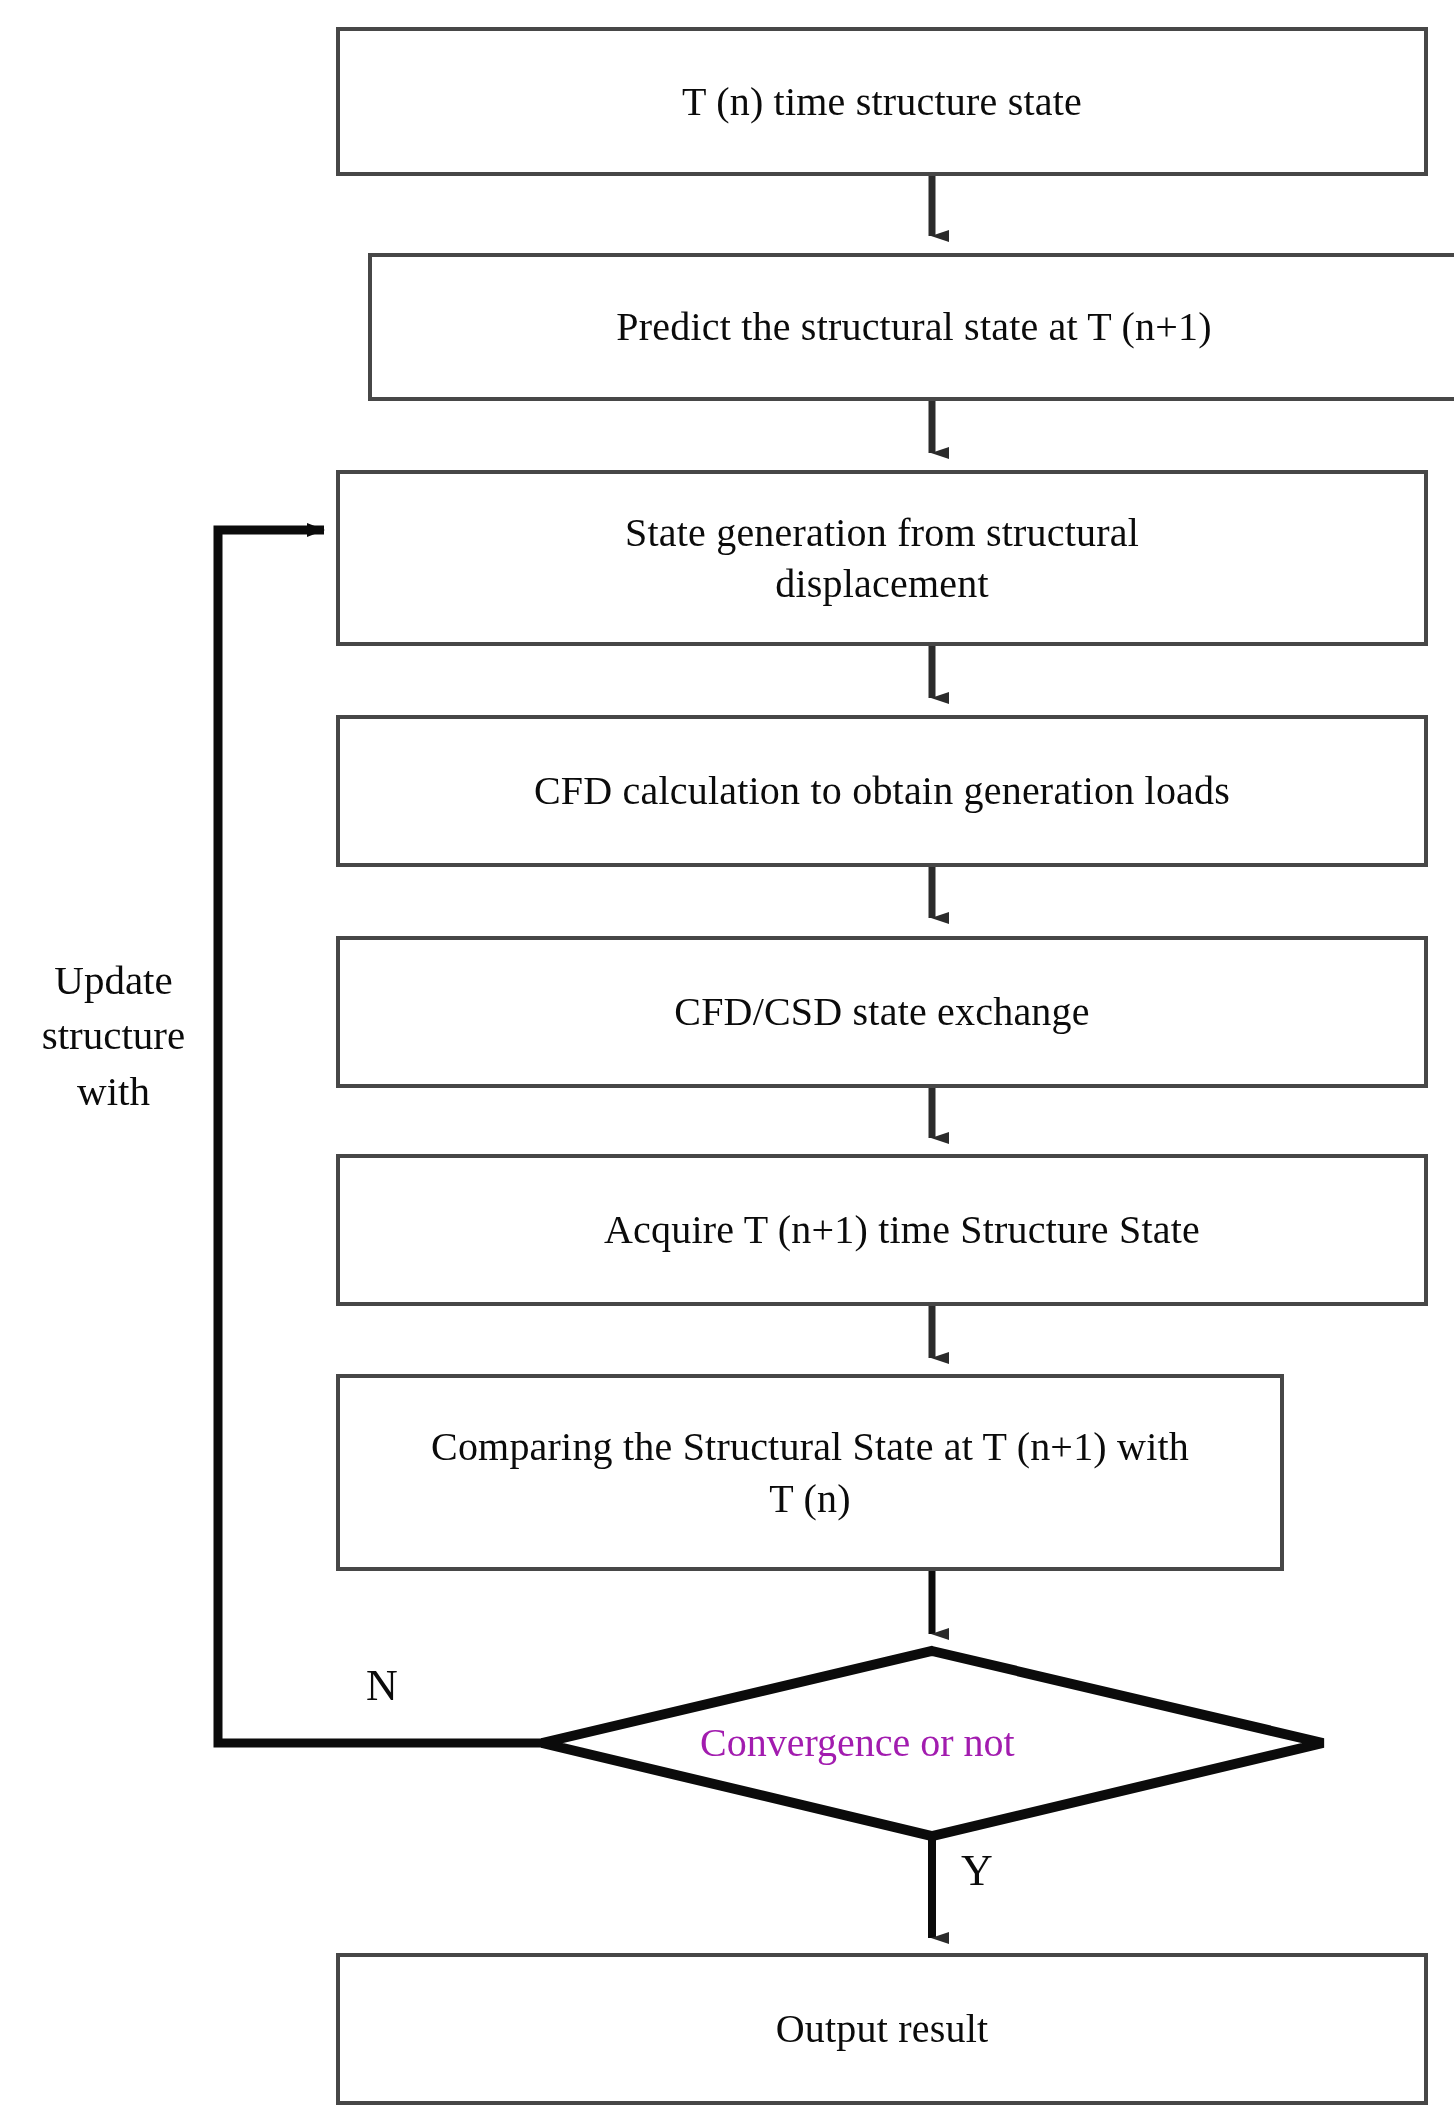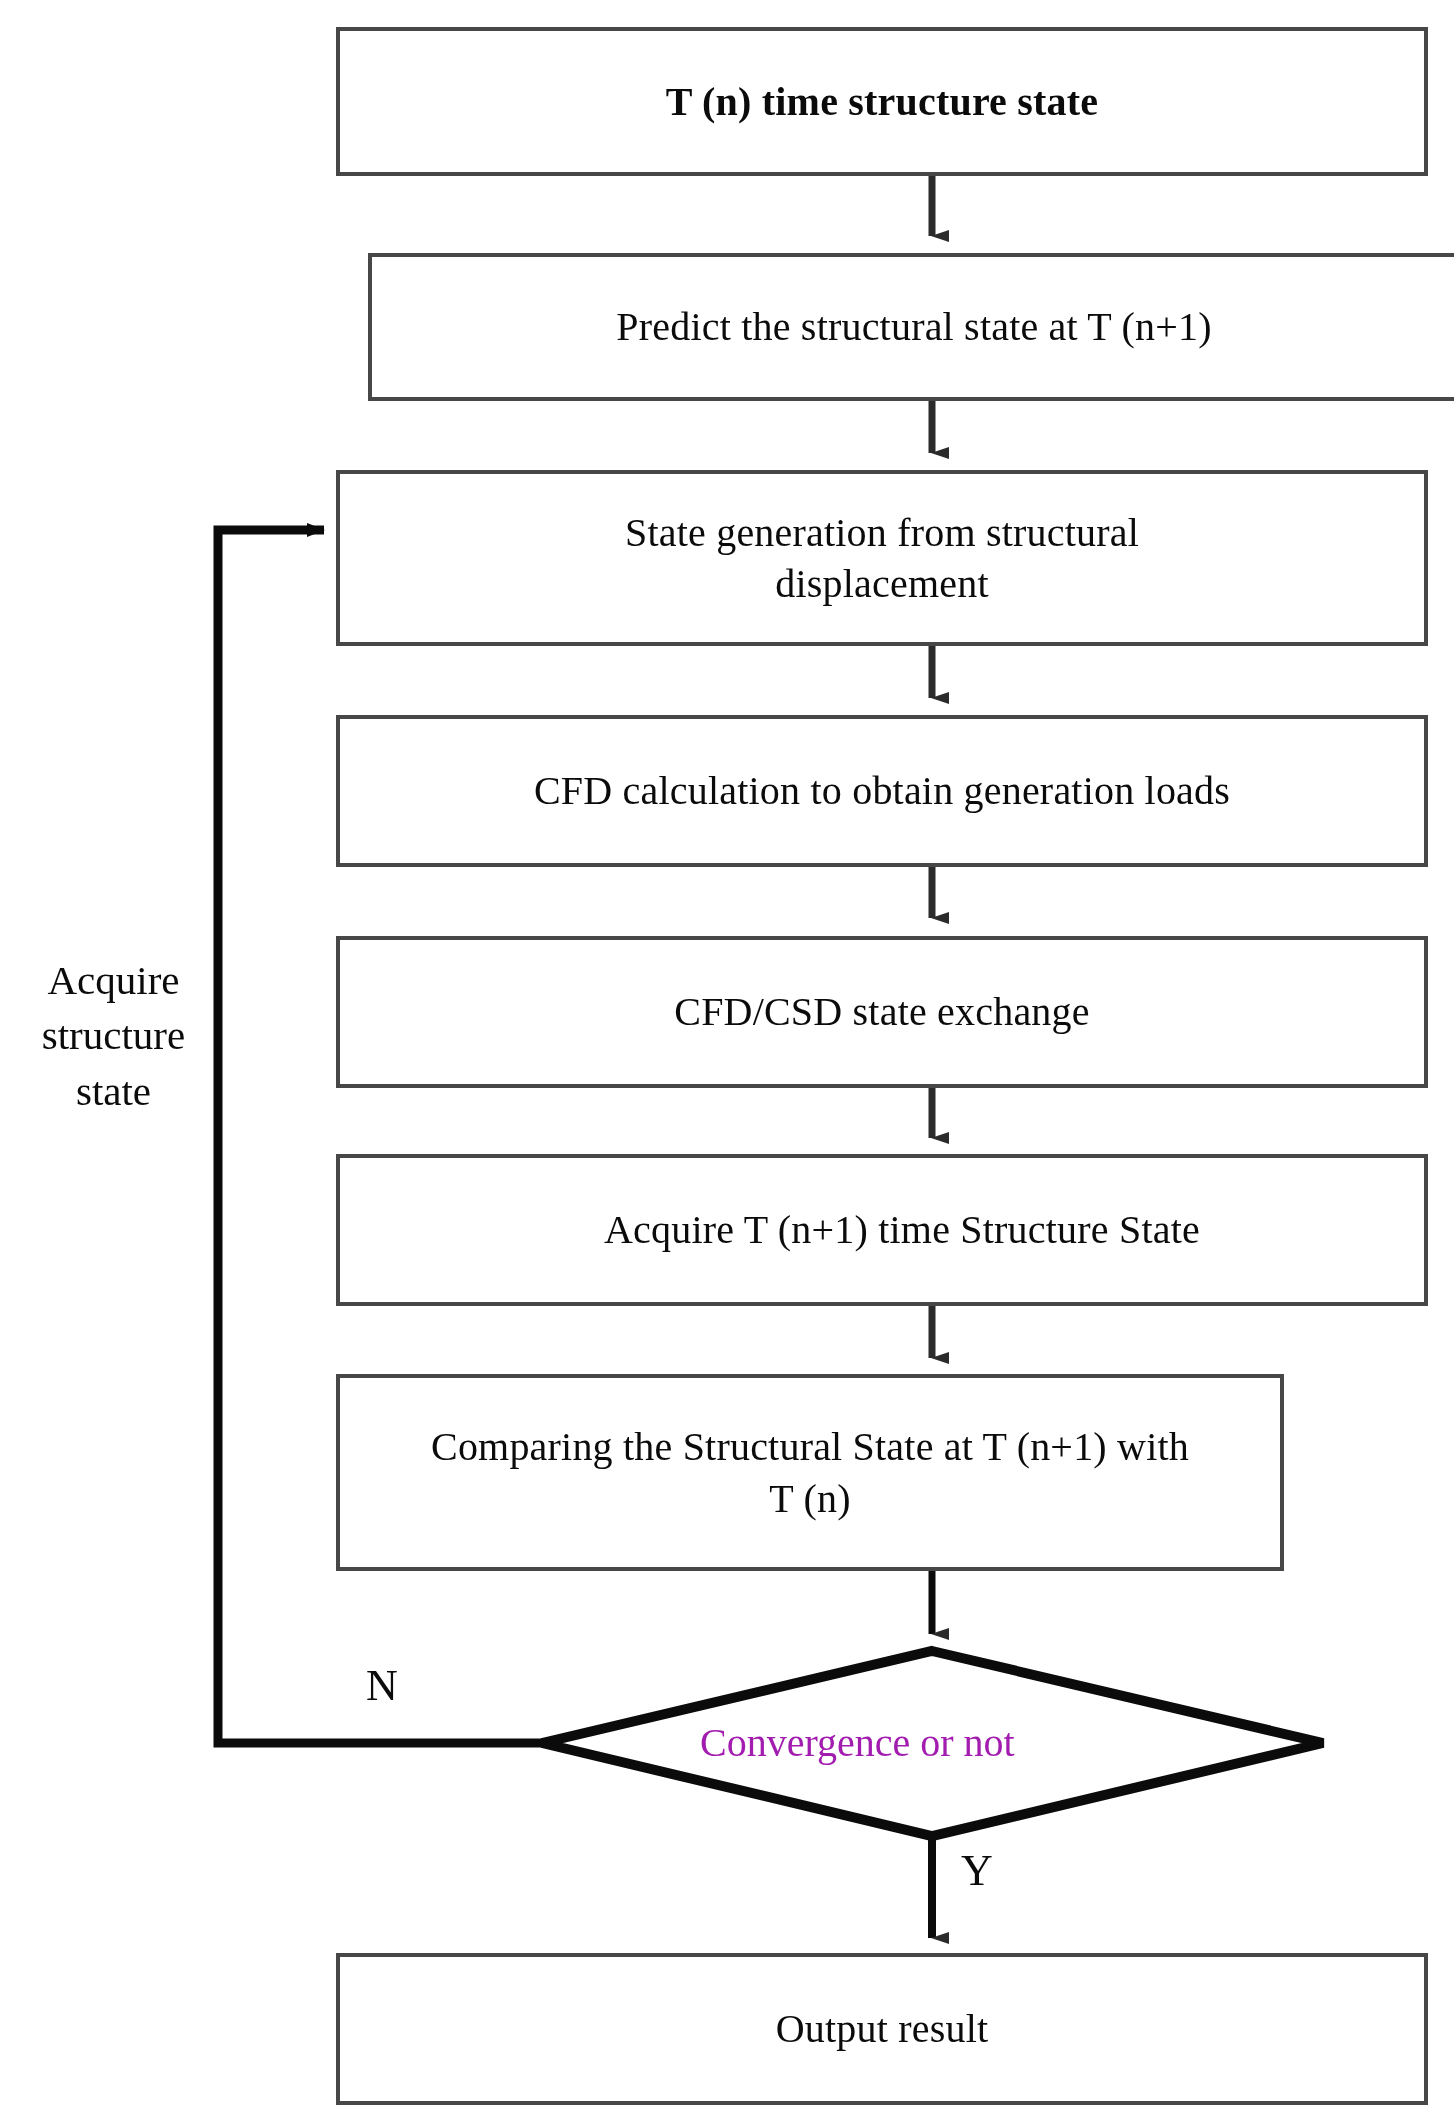--- a/index.html
+++ b/index.html
@@ -111,21 +111,21 @@
     <g>
       <path d="M542,1743 L218,1743 L218,530 L288,530" fill="none" stroke="#0b0b0b" stroke-width="9" stroke-linejoin="miter"></path>
       <line x1="288" y1="530" x2="324" y2="530" stroke="#0b0b0b" stroke-width="9" marker-end="url(#arrowheadR)"></line>
     </g>
 
     <g>
       <line x1="932" y1="1836" x2="932" y2="1938" stroke="#0b0b0b" stroke-width="8" marker-end="url(#arrowhead)"></line>
     </g>
   </svg>
 
-  <div class="proc-box" style="left:336px; top:27px; width:1092px; height:149px;font-weight:bold;">
+  <div class="proc-box" style="left:336px; top:27px; width:1092px; height:149px;">
     <span class="proc-label">T (n) time structure state</span>
   </div>
 
   <div class="proc-box" style="left:336px; top:253px; width:1092px; height:148px;margin-left:32px;">
     <span class="proc-label">Predict the structural state at T (n+1)</span>
   </div>
 
   <div class="proc-box" style="left:336px; top:470px; width:1092px; height:176px;">
     <span class="proc-label" style="max-width:720px;">State generation from structural displacement</span>
   </div>
@@ -149,15 +149,15 @@
   <div class="proc-box" style="left:336px; top:1953px; width:1092px; height:152px;">
     <span class="proc-label">Output result</span>
   </div>
 
   <div class="diamond-label" style="left:700px; top:1719px;">Convergence or not</div>
 
   <div class="edge-label" style="left:366px; top:1660px;">N</div>
 
   <div class="edge-label" style="left:961px; top:1845px;">Y</div>
 
-  <div class="side-note" style="left:16px; top:953px;">Acquire structure state</div>
+  <div class="side-note" style="left:16px; top:953px;">Update structure with</div>
 
 </div>
 
 </body></html>

